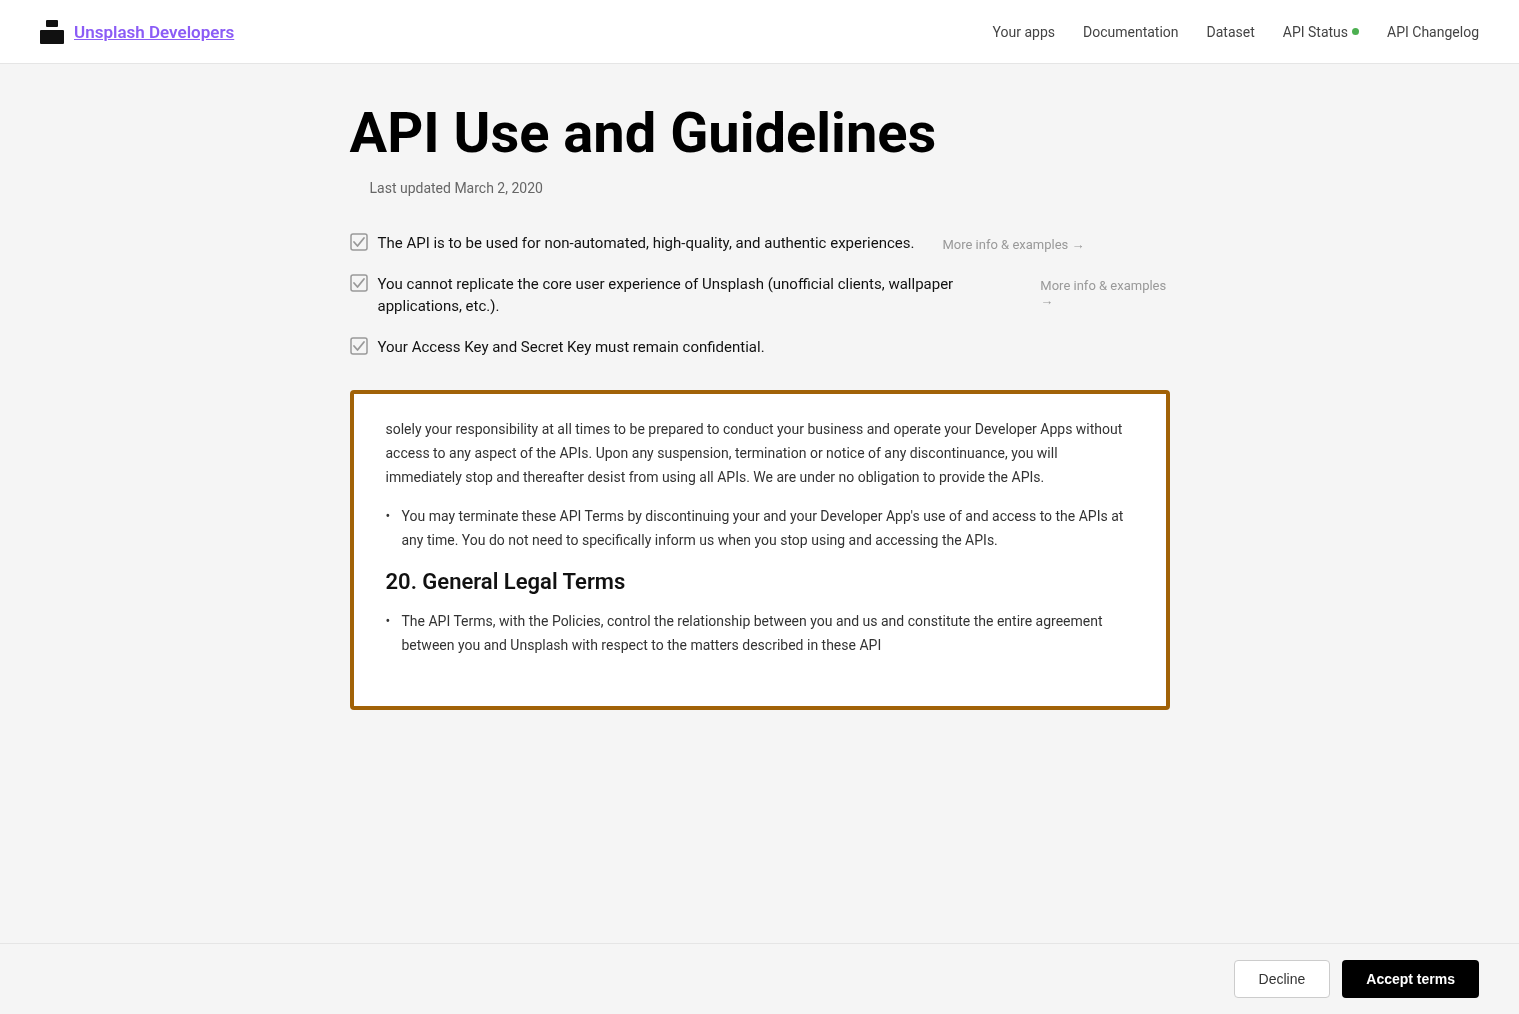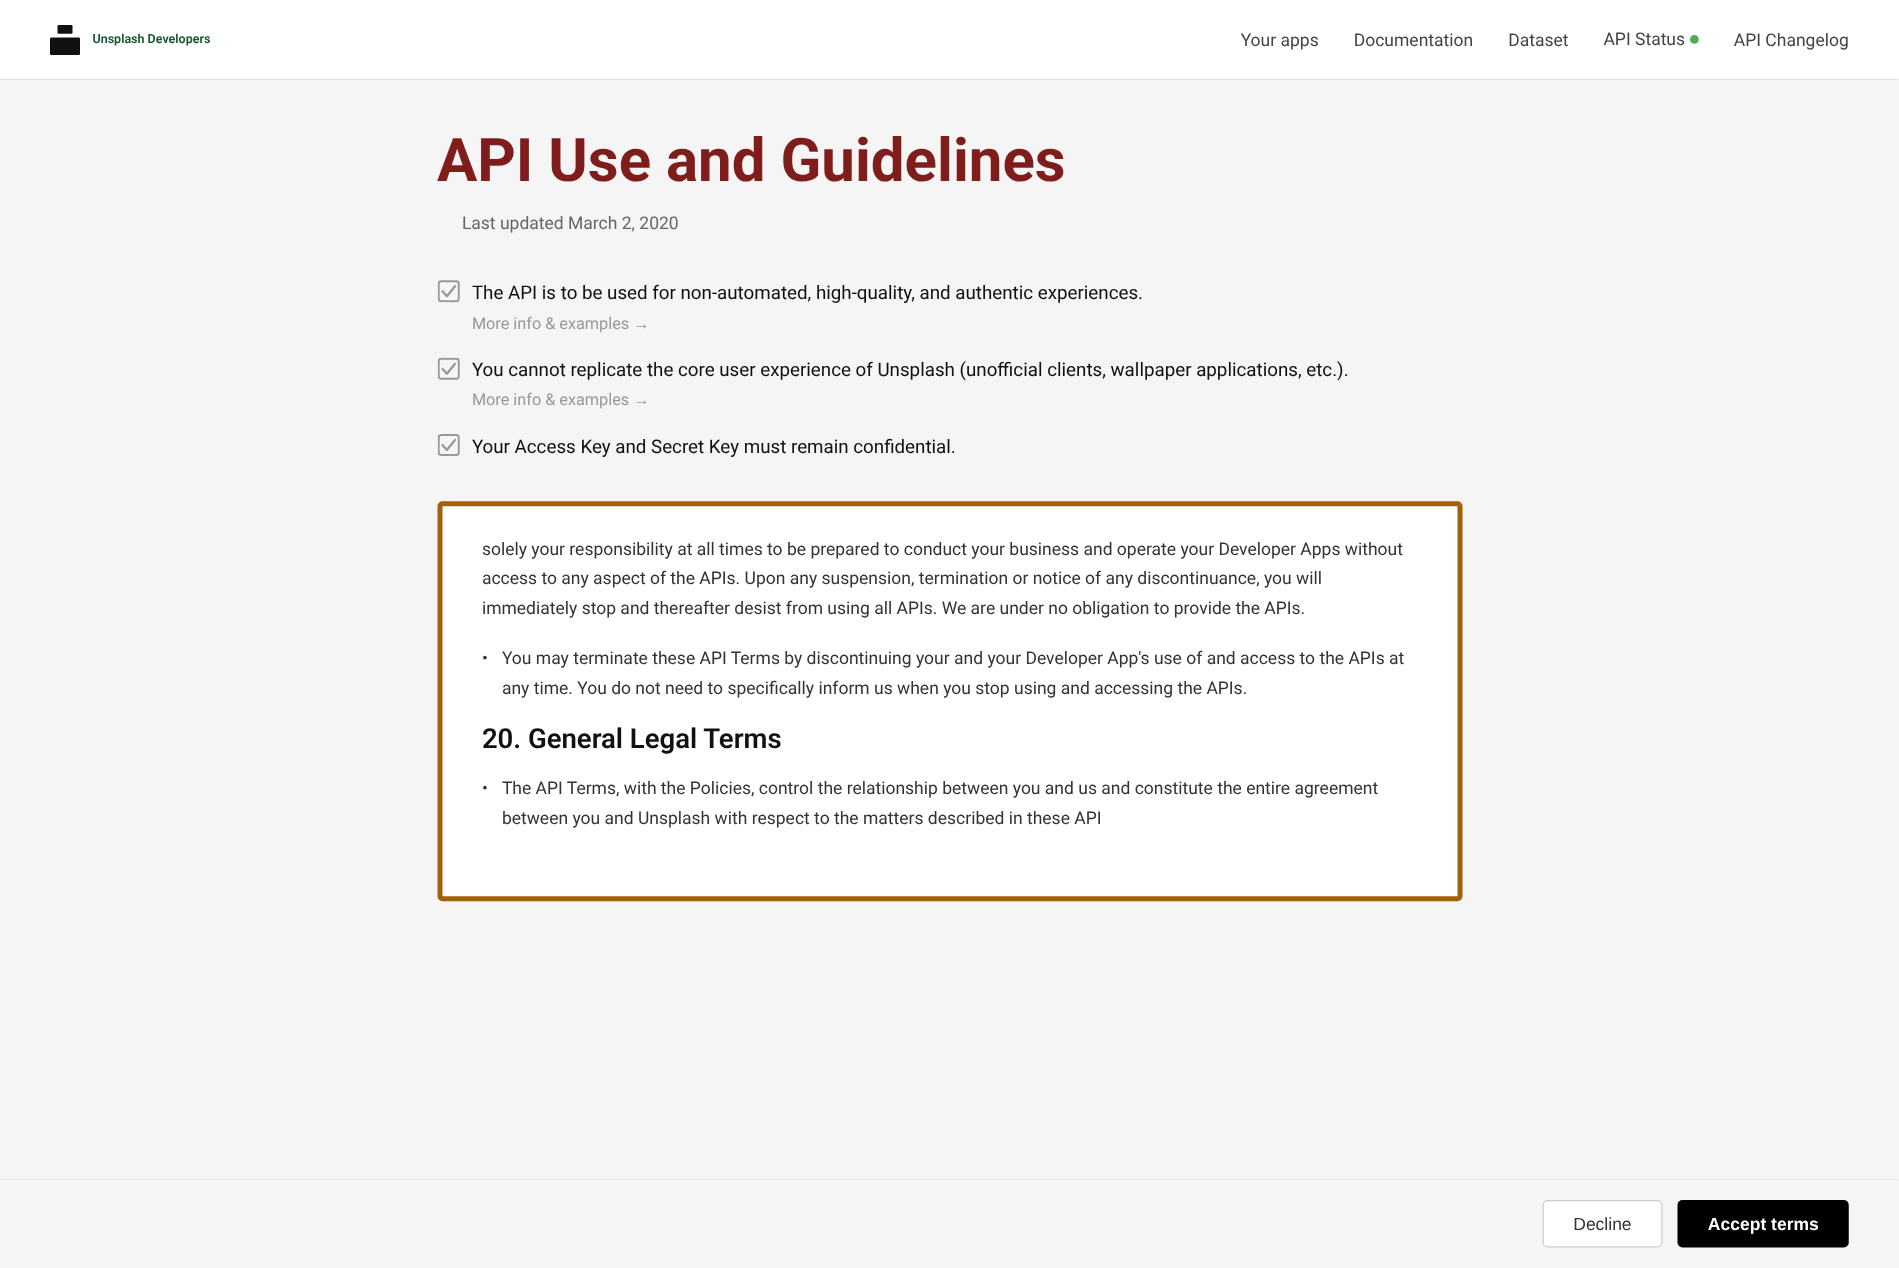--- a/index.html
+++ b/index.html
@@ -38,23 +38,24 @@
       text-decoration: none;
       color: #111;
     }
 
     .logo-icon {
       width: 24px;
       height: 24px;
     }
 
     .navbar-brand {
-      font-size: 10px;
+      font-size: 17px;
       font-weight: 600;
-      color: #14532d;
+      color: #8b5cf6;
+      text-decoration: underline;
     }
 
     .navbar-links {
       display: flex;
       align-items: center;
       gap: 28px;
       list-style: none;
     }
 
     .navbar-links a {
@@ -78,41 +79,41 @@
     }
 
     
     .page-wrapper {
       max-width: 900px;
       margin: 0 auto;
       padding: 100px 40px 120px;
     }
 
     .page-title {
-      font-size: 48px;
+      font-size: 56px;
       font-weight: 700;
-      color: #7f1d1d;
+      color: #000000;
       margin-bottom: 14px;
     }
 
     .last-updated {
       font-size: 14px;
       color: #666;
       margin-bottom: 36px;
       padding-left: 20px;
     }
 
     
     .checklist {
       margin-bottom: 32px;
     }
 
     .checklist-item {
       display: flex;
-      flex-direction: column;
+      flex-direction: row;
       margin-bottom: 18px;
     }
 
     .checklist-row {
       display: flex;
       align-items: flex-start;
       gap: 10px;
     }
 
     .checkbox-icon {

